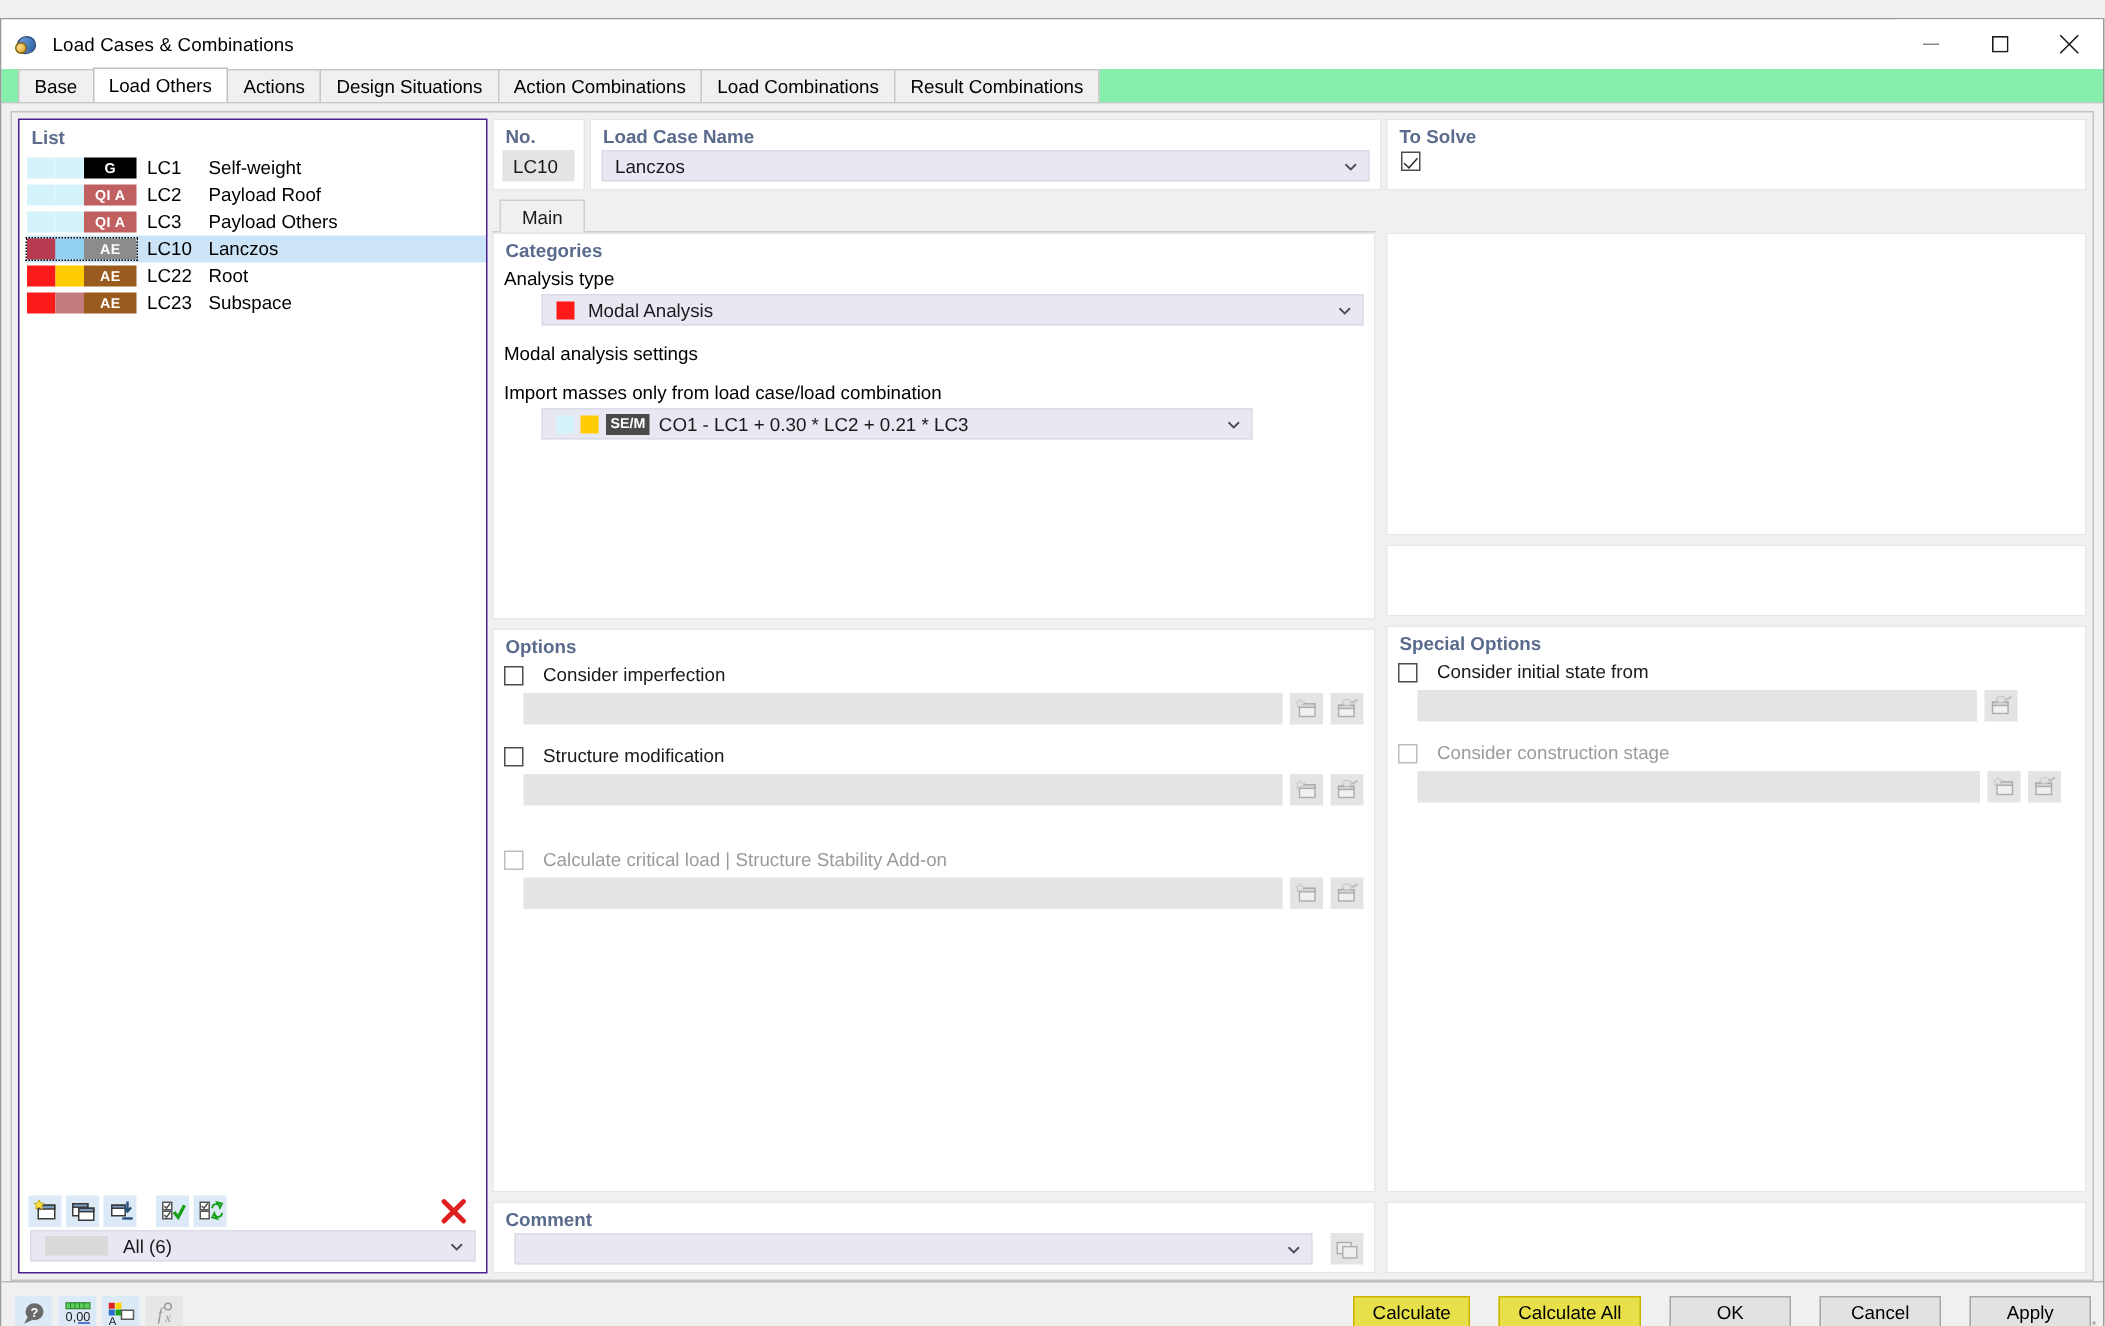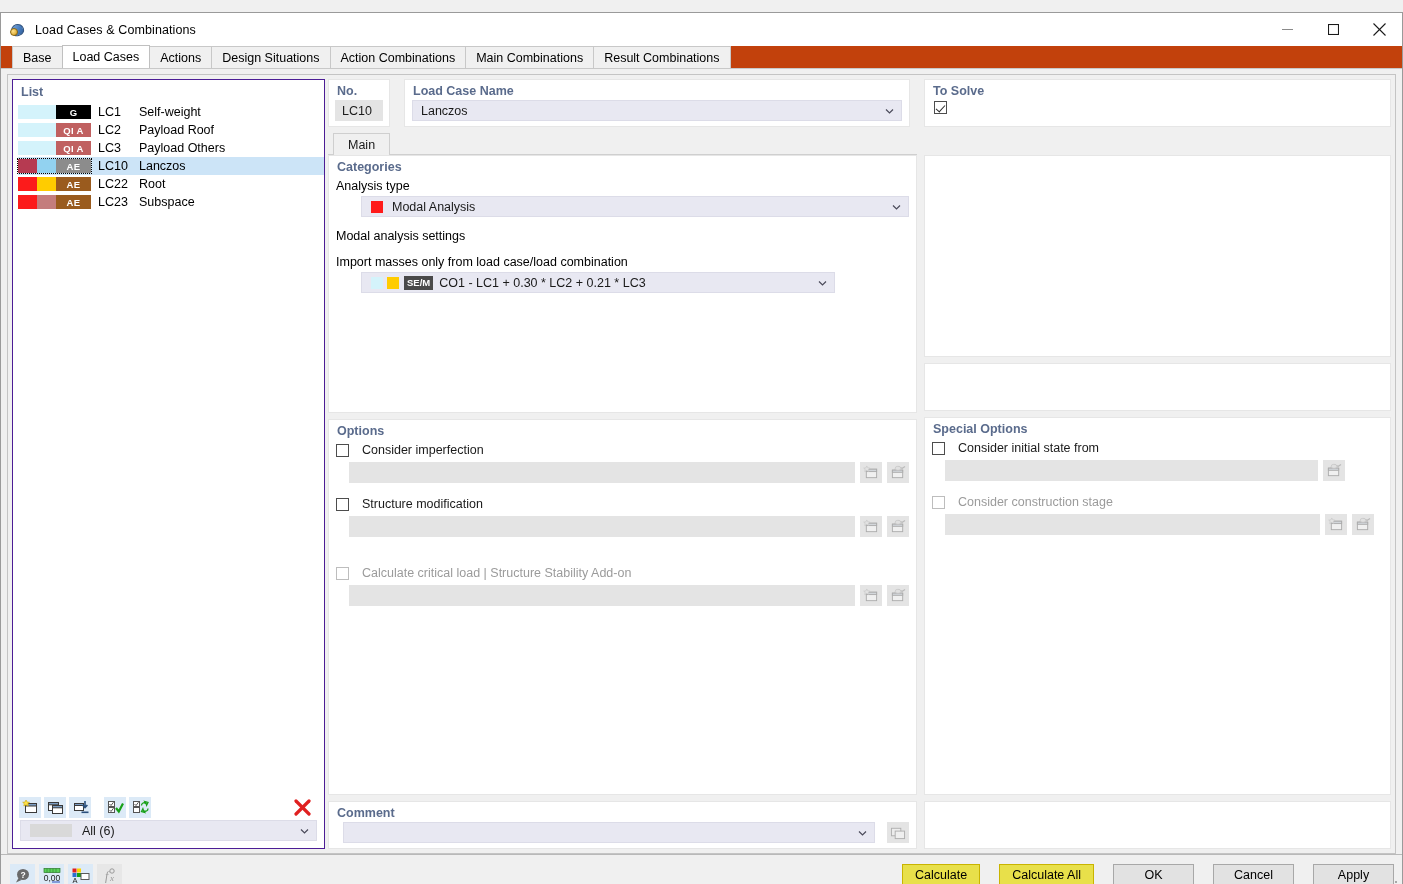--- a/index.html
+++ b/index.html
@@ -46,21 +46,21 @@
   .win-controls { margin-left: auto; display: flex; height: 33px; }
   .win-btn {
     width: 46px; height: 33px; display: flex; align-items: center; justify-content: center;
     background: #ffffff;
   }
   .win-btn svg { display: block; }
 
   
   .tabstrip {
     flex: 0 0 23px; height: 23px; display: flex; align-items: flex-end;
-    padding-left: 11px; background: #c2410c;
+    padding-left: 11px; background: #86efac;
     border-bottom: 1px solid #c8c8c8;
     position: relative;
   }
   .tab {
     height: 22px; padding: 0 10px;
     display: flex; align-items: center;
     font-size: 12.5px; color: #000;
     background: #f0f0f0;
     border: 1px solid #c8c8c8;
     border-bottom: none;
@@ -148,21 +148,21 @@
   .combo-arrow {
     position: absolute; right: 7px; top: 50%; transform: translateY(-50%);
     width: 9px; height: 9px;
   }
 
   
   .right-col {
     flex: 1 1 auto; display: flex; flex-direction: column;
     padding: 4px 4px 4px 3px; gap: 0;
   }
-  .row-top { display: flex; gap: 14px; flex: 0 0 48px; }
+  .row-top { display: flex; gap: 3px; flex: 0 0 48px; }
   .card {
     background: #ffffff; border: 1px solid #e6e6e6;
   }
   .card-label {
     font-size: 12.5px; font-weight: bold; color: #5a6b8c;
     padding: 4px 0 2px 8px;
   }
   .no-card { width: 62px; flex: 0 0 62px; }
   .no-value {
     margin: 0 6px; height: 21px; background: #e4e4e4;
@@ -299,25 +299,25 @@
         <svg width="13" height="13" viewBox="0 0 13 13">
             <line x1="0.5" y1="0.5" x2="12.5" y2="12.5" stroke="#1a1a1a" stroke-width="1.1"></line>
             <line x1="12.5" y1="0.5" x2="0.5" y2="12.5" stroke="#1a1a1a" stroke-width="1.1"></line>
           </svg>
       </div>
     </div>
   </div>
 
   <div class="tabstrip">
     <div class="tab">Base</div>
-    <div class="tab active">Load Cases</div>
+    <div class="tab active">Load Others</div>
     <div class="tab">Actions</div>
     <div class="tab">Design Situations</div>
     <div class="tab">Action Combinations</div>
-    <div class="tab">Main Combinations</div>
+    <div class="tab">Load Combinations</div>
     <div class="tab">Result Combinations</div>
   </div>
 
   <div class="body-area">
     <div class="main-panel">
 
       <div class="left-col">
         <div class="list-title">List</div>
 
         <div class="list-box">

